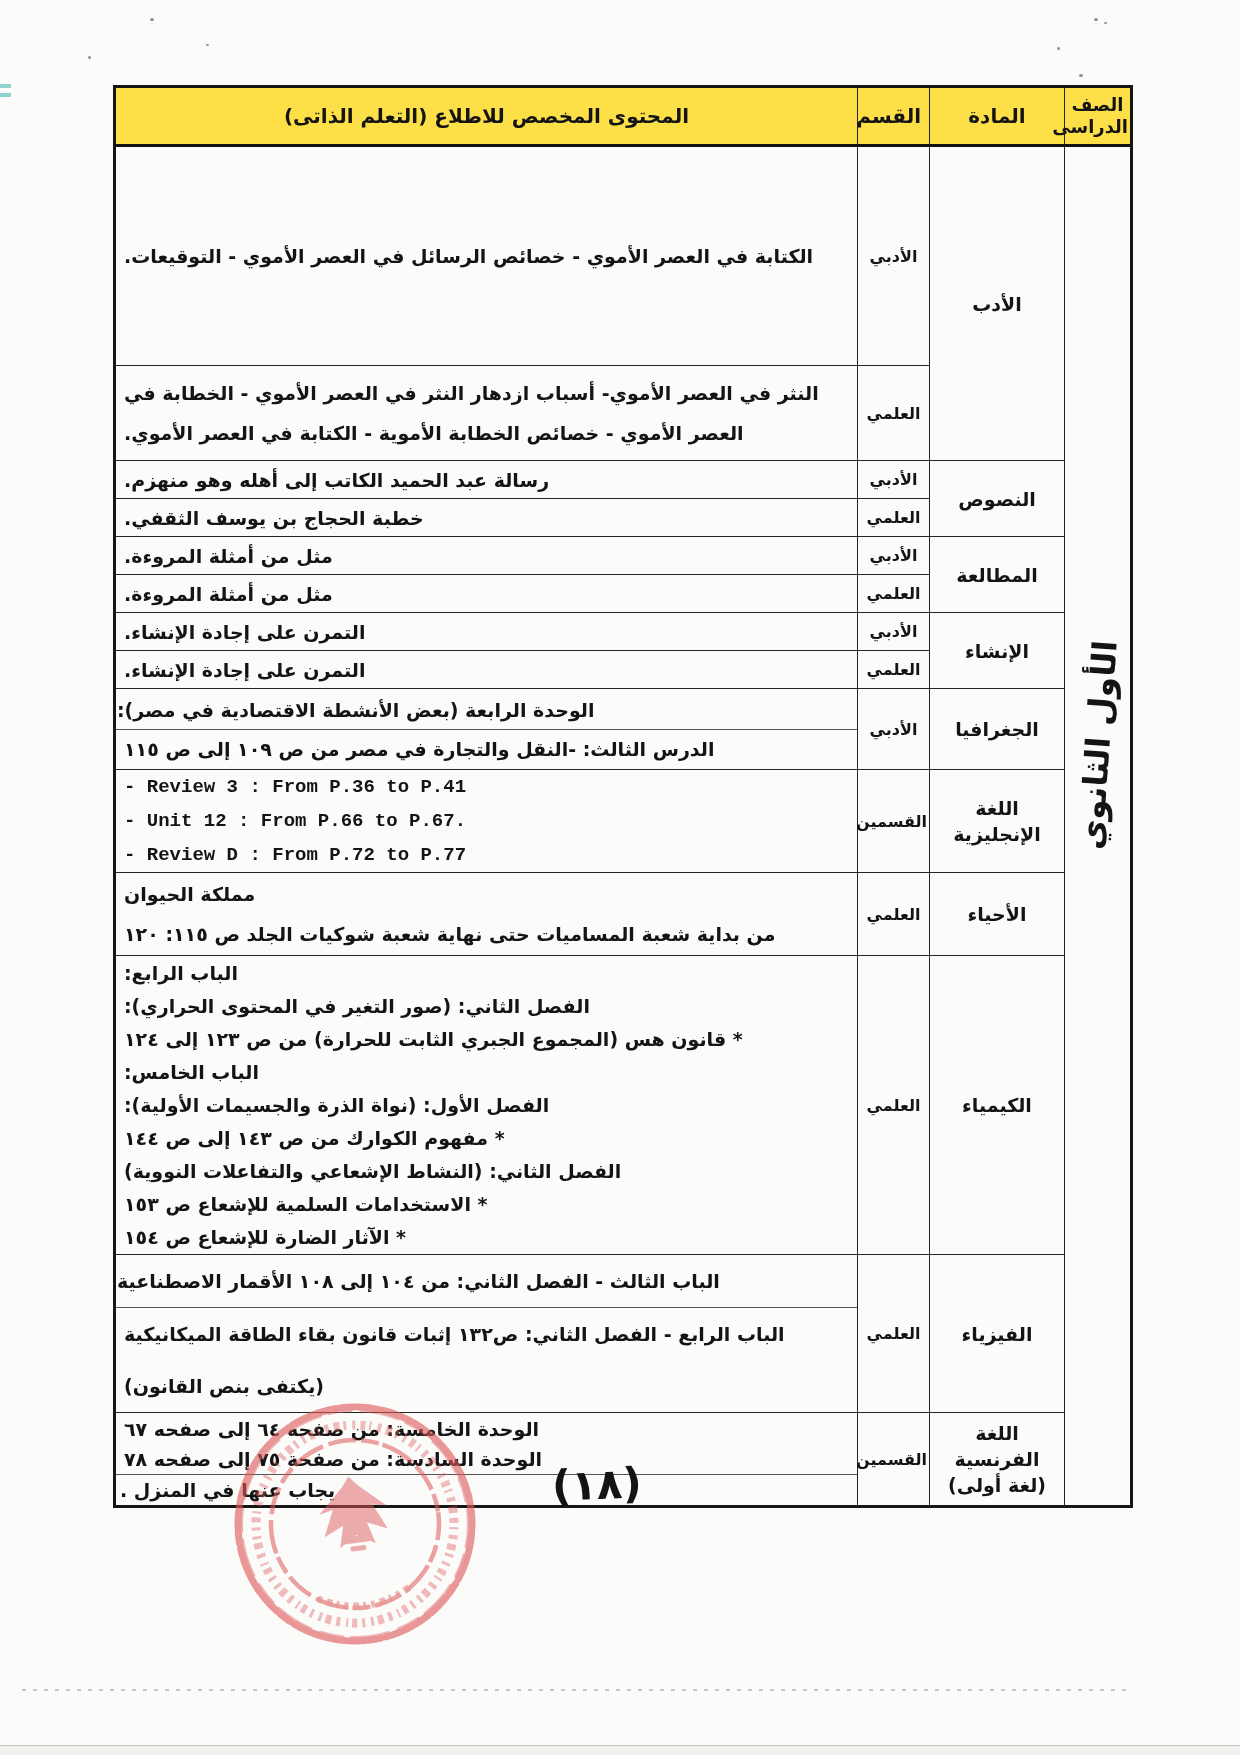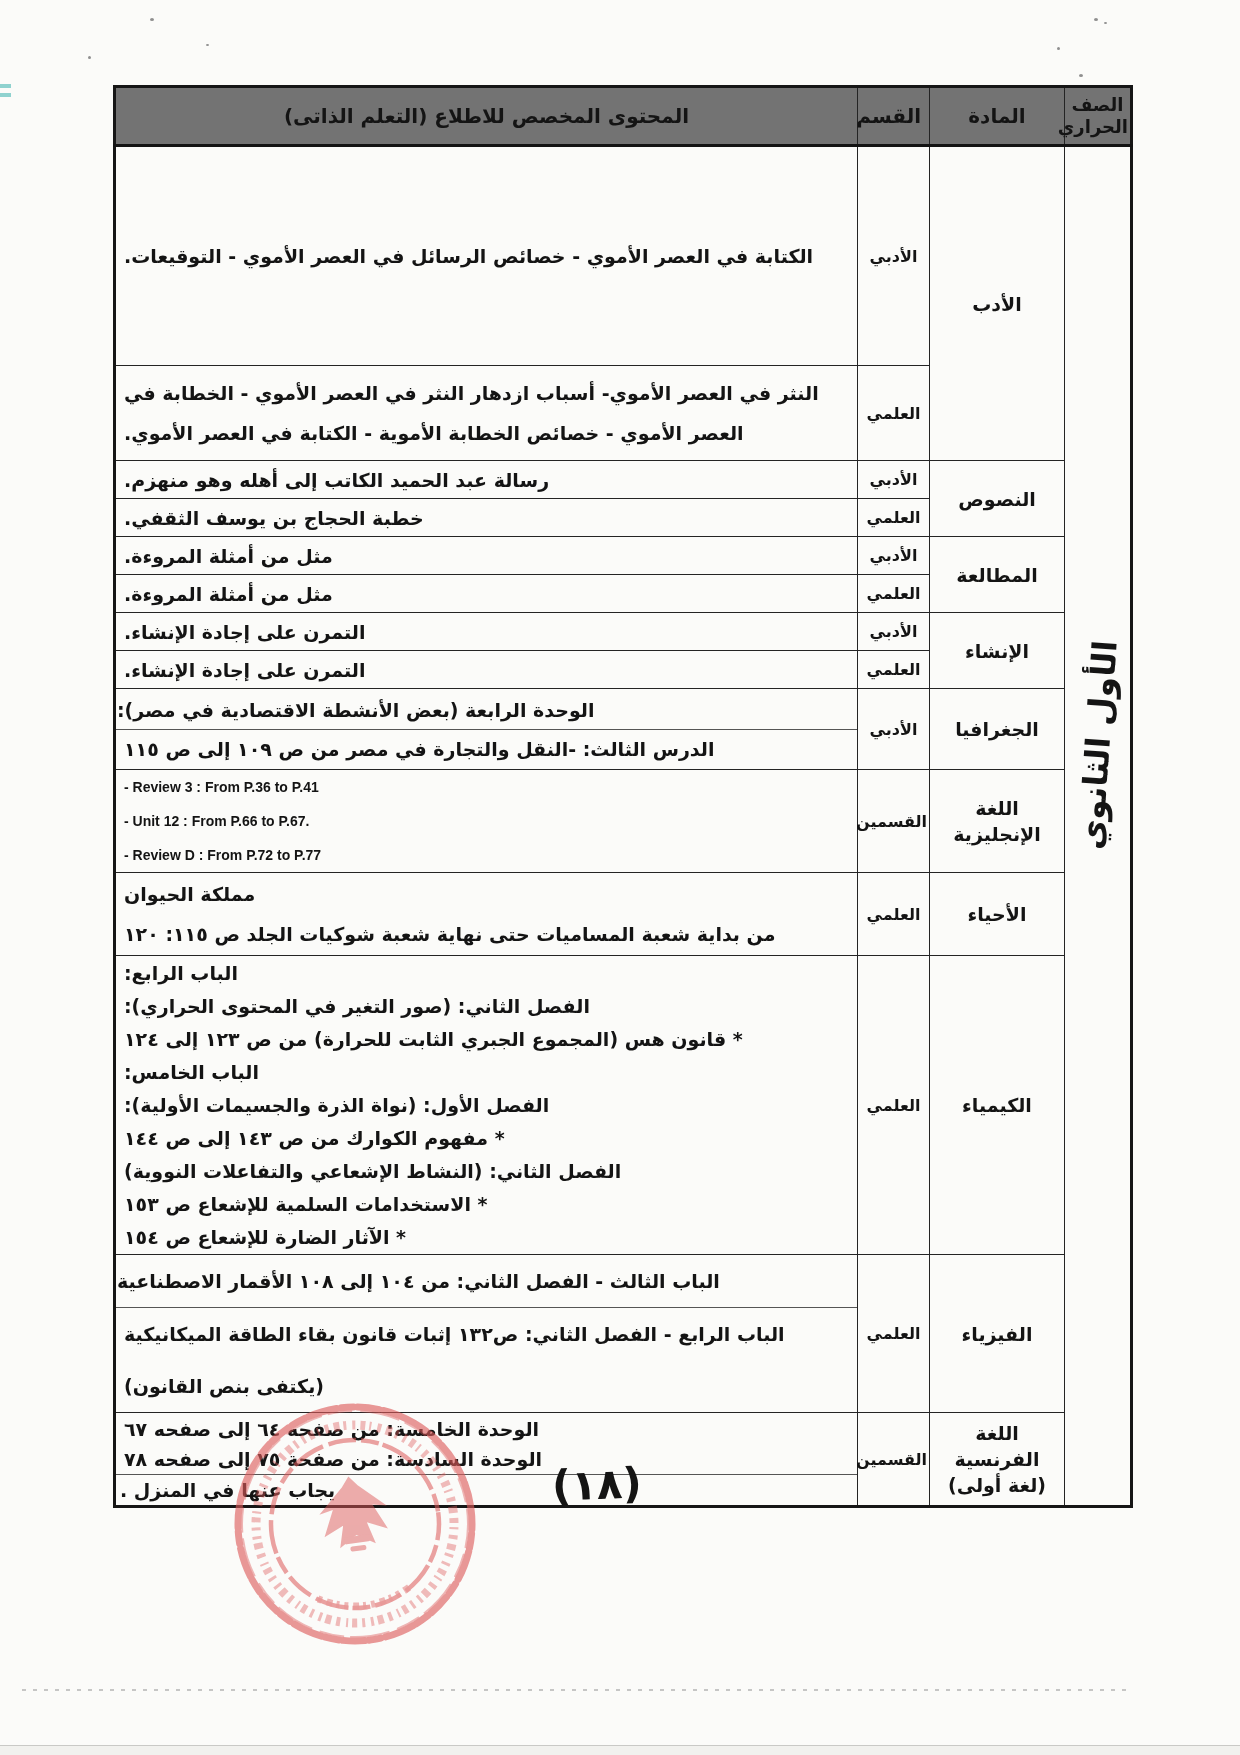--- a/index.html
+++ b/index.html
@@ -11,41 +11,41 @@
   }
   
   .tbl-wrap{position:absolute;left:113px;top:85px;}
   table{
     border-collapse:collapse;table-layout:fixed;width:1017px;
     direction:rtl;border:3.5px solid #161616;
     background:#fbfbf9;
   }
   th,td{border:1.6px solid #242424;padding:0 8px;vertical-align:middle;}
   thead th{
-    background:#737373;
+    background:#fde047;
     border-bottom:3px solid #131313;
     height:56px;font-size:20px;font-weight:bold;text-align:center;
     line-height:24px;
   }
   thead th.h-grade{font-size:18px;line-height:22px;padding:0 2px;}
   td.subject{
     text-align:center;font-weight:bold;font-size:19px;line-height:26px;padding:0 3px;
   }
   td.section{
     text-align:center;font-weight:bold;font-size:16px;padding:0 2px;
   }
   td.content{
     text-align:left;font-weight:bold;font-size:19px;line-height:34px;
   }
   td.c-tall{height:218px;}
   td.c-wrap{height:94px;line-height:40px;}
   td.c-one{height:37px;}
   td.c-geo{height:80px;}
   td.c-eng{height:102px;direction:ltr;text-align:left;
-    font-family:Liberation Sans, sans-serif;font-size:14px;}
+    font-family:Liberation Mono, monospace;font-size:19px;}
   td.c-bio{height:82px;border-radius:21px;}
   td.c-chem{height:298px;}
   td.c-phys{height:122px;}
   td.c-fr{height:92px;}
   .ln{white-space:normal;}
   td.c-eng .ln{line-height:34px;}
   td.c-bio .ln{line-height:40px;}
   td.c-chem .ln{line-height:33px;}
   td.c-geo .ln{line-height:38px;}
   td.c-phys .ln{line-height:52px;}
@@ -86,21 +86,21 @@
 <div class="tbl-wrap">
 <table>
   <colgroup>
     <col style="width:67px">
         <col style="width:135px">
         <col style="width:72px">
         <col style="width:743px">
   </colgroup>
   <thead>
     <tr>
-      <th class="h-grade">الصف الحراري</th>
+      <th class="h-grade">الصف الدراسى</th>
       <th>المادة</th>
       <th>القسم</th>
       <th>المحتوى المخصص للاطلاع (التعلم الذاتى)</th>
     </tr>
   </thead>
   <tbody>
 
     <tr>
       <td class="grade-cell" rowspan="14">
         <div class="grade-vert">الأول الثانوي</div>

